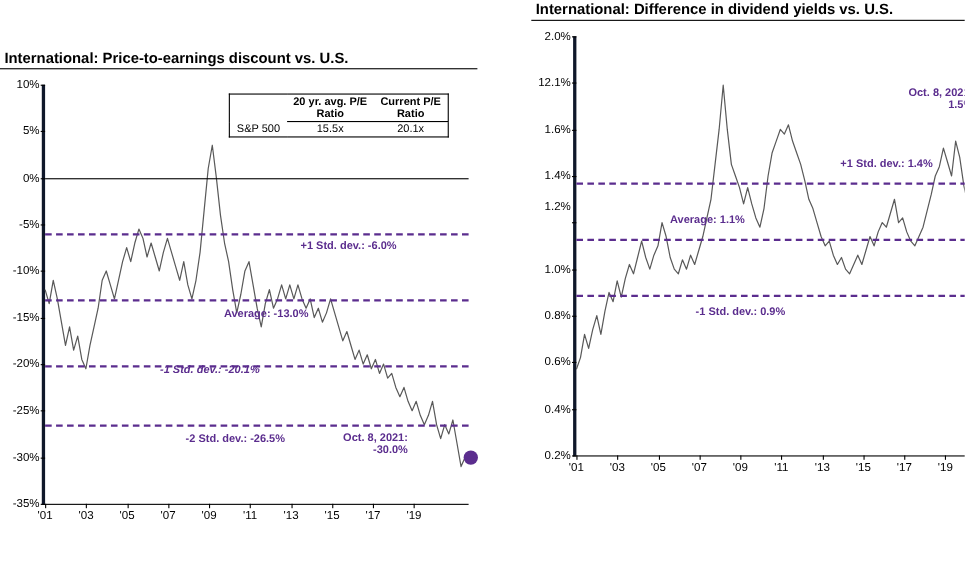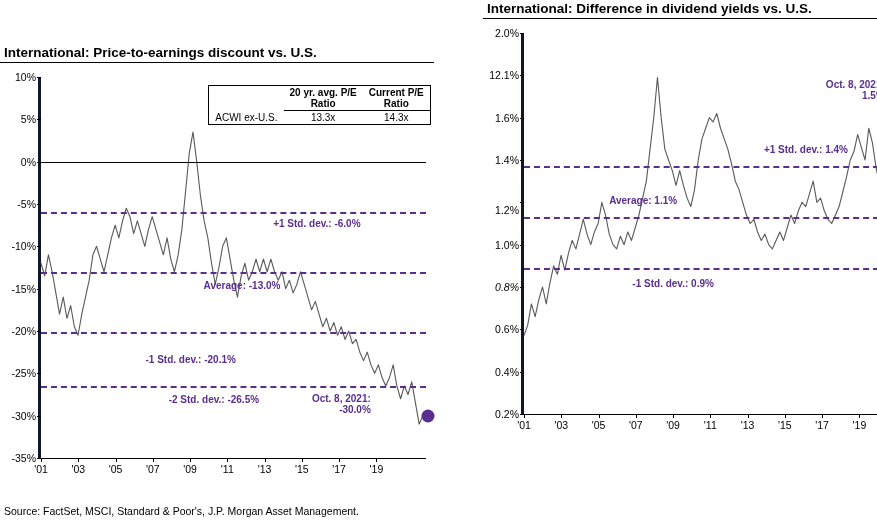--- a/index.html
+++ b/index.html
@@ -223,21 +223,21 @@
           <div class="xtick" style="left: 298.122px;">'17</div>
           <div class="xtickmark" style="left: 298.122px;"></div>
           <div class="xtick" style="left: 335.388px;">'19</div>
           <div class="xtickmark" style="left: 335.388px;"></div>
           <div class="zeroline" style="top: 84.6667px;"></div>
           <div class="dashline" style="top: 135.467px;"></div>
           <div class="ann" style="left: 232.2px; top: 141.467px;">+1 Std. dev.: -6.0%</div>
           <div class="dashline" style="top: 194.733px;"></div>
           <div class="ann" style="left: 162.54px; top: 202.733px;">Average: -13.0%</div>
           <div class="dashline" style="top: 254.847px;"></div>
-          <div class="ann" style="left: 104.49px; top: 277px;">-1 Std. dev.: -20.1%</div>
+          <div class="ann" style="left: 104.49px; top: 254px; font-style: italic;">-1 Std. dev.: -20.1%</div>
           <div class="dashline" style="top: 309.033px;"></div>
           <div class="ann" style="left: 127.71px; top: 317.033px;">-2 Std. dev.: -26.5%</div>
           <div class="endpoint" style="left: 387px; top: 338.667px;"></div>
           <div class="ann ann-right" style="left: 270.9px; top: 316.23px; text-align: right;">
             <div>Oct. 8, 2021:</div>
             <div>-30.0%</div>
           </div>
         </div>
 
       <table class="pe-table" id="pe-table" style="left: 208.28px; top: 18px;">
@@ -247,23 +247,23 @@
           <th>
             <span>20 yr. avg. P/E</span><br>
             <span>Ratio</span>
           </th>
           <th>
             <span>Current P/E</span><br>
             <span>Ratio</span>
           </th>
         </tr>
         <tr>
-          <td class="lbl">ACWI ex-U.S.</td>
-          <td class="num">13.3x</td>
-          <td class="num">14.3x</td>
+          <td class="lbl">S&amp;P 500</td>
+          <td class="num">15.5x</td>
+          <td class="num">20.1x</td>
         </tr>
       </tbody>
         </table>
     </div>
   </div>
 
   <div class="panel panel-right">
     <div class="panel-title">International: Difference in dividend yields vs. U.S.</div>
     <div class="title-rule"></div>
 
@@ -273,25 +273,25 @@
             <polyline points="0.000,79.444 0.963,76.667 1.926,71.111 2.889,74.444 3.852,70.000 4.815,66.667 5.778,71.111 6.740,65.556 7.703,61.111 8.666,63.333 9.629,58.333 10.592,62.222 11.555,57.778 12.518,54.444 13.481,56.667 14.444,52.778 15.407,48.889 16.370,52.778 17.333,55.556 18.296,52.222 19.259,50.000 20.221,44.444 21.184,47.778 22.147,52.778 23.110,55.556 24.073,56.667 25.036,53.333 25.999,55.556 26.962,52.222 27.925,54.444 28.888,51.111 29.851,47.778 30.814,43.333 31.777,38.889 32.740,30.556 33.702,22.222 34.665,11.667 35.628,22.222 36.591,30.556 37.554,33.333 38.517,36.111 39.480,40.000 40.443,36.111 41.406,40.000 42.369,43.333 43.332,45.556 44.295,41.111 45.258,33.333 46.221,27.778 47.183,25.000 48.146,22.222 49.109,23.333 50.072,21.111 51.035,25.000 51.998,27.778 52.961,30.556 53.924,34.444 54.887,38.889 55.850,41.111 56.813,44.444 57.776,47.778 58.739,50.000 59.701,48.889 60.664,52.222 61.627,54.444 62.590,52.778 63.553,55.556 64.516,56.667 65.479,54.444 66.442,52.222 67.405,54.444 68.368,51.111 69.331,47.778 70.294,50.000 71.257,46.667 72.220,44.444 73.182,45.556 74.145,42.222 75.108,38.889 76.071,44.444 77.034,43.333 77.997,46.667 78.960,48.889 79.923,50.000 80.886,47.778 81.849,45.556 82.812,41.667 83.775,37.778 84.738,33.333 85.701,31.111 86.663,26.667 87.626,30.000 88.589,33.333 89.552,25.000 90.515,28.889 91.478,35.556 92.441,40.000 93.404,37.222 94.367,34.444 95.330,38.889 96.293,35.556 97.256,37.222 98.219,33.333 99.182,24.444 100.000,27.778" fill="none" stroke="#595959" stroke-width="1.1" vector-effect="non-scaling-stroke" stroke-linejoin="round"></polyline>
           </svg>
       <div class="ytick" style="top: 0px;">2.0%</div>
           <div class="ytickmark" style="top: 0px;"></div>
           <div class="ytick" style="top: 42.3333px;">12.1%</div>
           <div class="ytickmark" style="top: 42.3333px;"></div>
           <div class="ytick" style="top: 84.6667px;">1.6%</div>
           <div class="ytickmark" style="top: 84.6667px;"></div>
           <div class="ytick" style="top: 127px;">1.4%</div>
           <div class="ytickmark" style="top: 127px;"></div>
-          <div class="ytick" style="top: 177px;">1.2%</div>
+          <div class="ytick" style="top: 155px;">1.2%</div>
           <div class="ytickmark" style="top: 169.333px;"></div>
           <div class="ytick" style="top: 211.667px;">1.0%</div>
           <div class="ytickmark" style="top: 211.667px;"></div>
-          <div class="ytick" style="top: 254px; font-style: italic;">0.8%</div>
+          <div class="ytick" style="top: 254px;">0.8%</div>
           <div class="ytickmark" style="top: 254px;"></div>
           <div class="ytick" style="top: 296.333px;">0.6%</div>
           <div class="ytickmark" style="top: 296.333px;"></div>
           <div class="ytick" style="top: 338.667px;">0.4%</div>
           <div class="ytickmark" style="top: 338.667px;"></div>
           <div class="ytick" style="top: 381px;">0.2%</div>
           <div class="ytickmark" style="top: 381px;"></div>
           <div class="xtick" style="left: 0px;">'01</div>
           <div class="xtickmark" style="left: 0px;"></div>
           <div class="xtick" style="left: 37.2653px;">'03</div>
@@ -321,16 +321,15 @@
           <div class="endpoint" style="left: 387px; top: 105.833px;"></div>
           <div class="ann ann-right" style="left: 301.86px; top: 45.72px; text-align: right;">
             <div>Oct. 8, 2021:</div>
             <div>1.5%</div>
           </div>
         </div>
     </div>
   </div>
 
   <div class="footer">
-    <div>Source: FactSet, MSCI, Standard &amp; Poor's, J.P. Morgan Asset Management.</div>
   </div>
 
 </div>
 
 </body></html>

